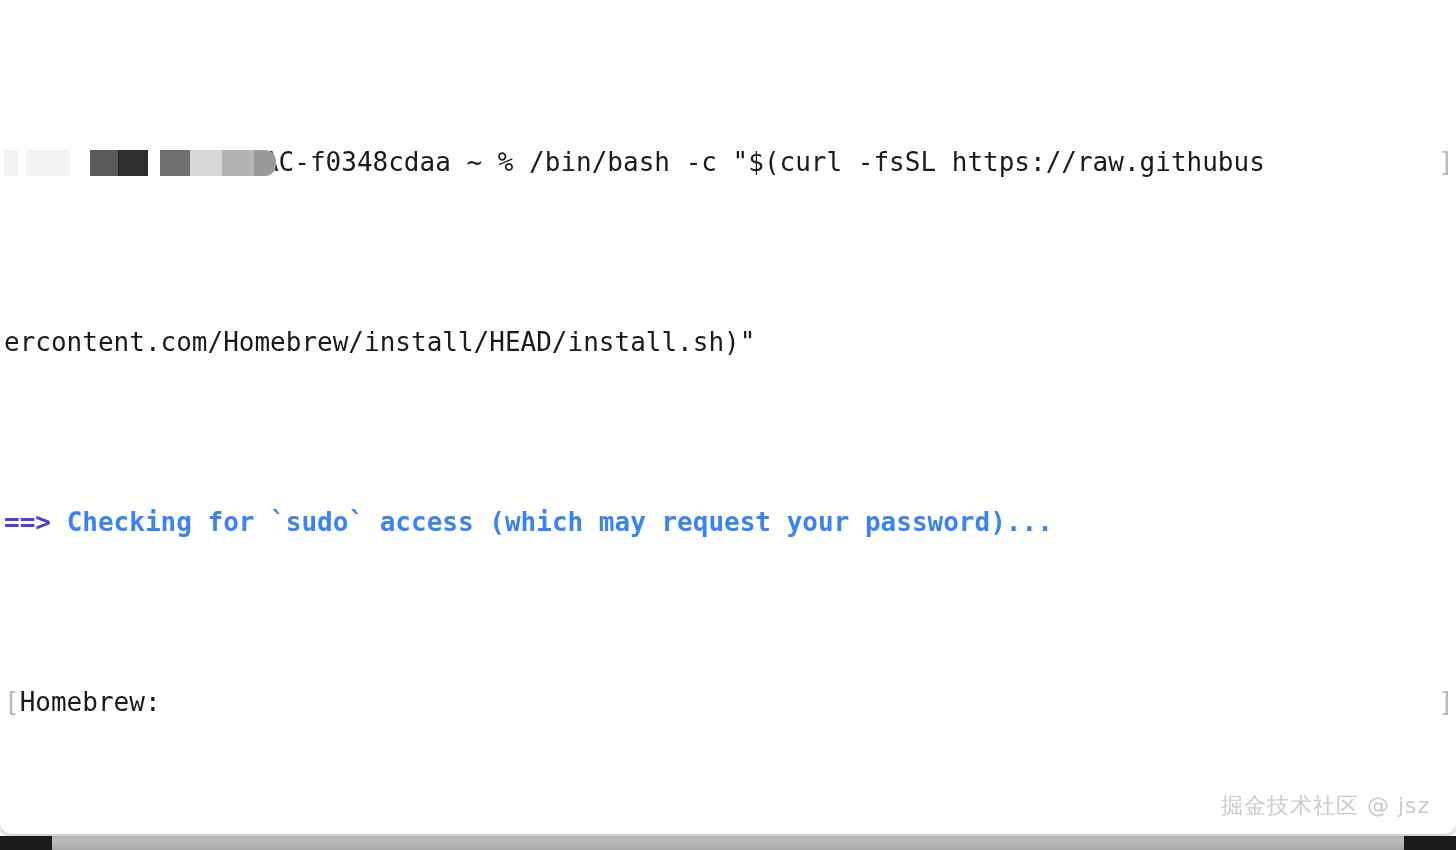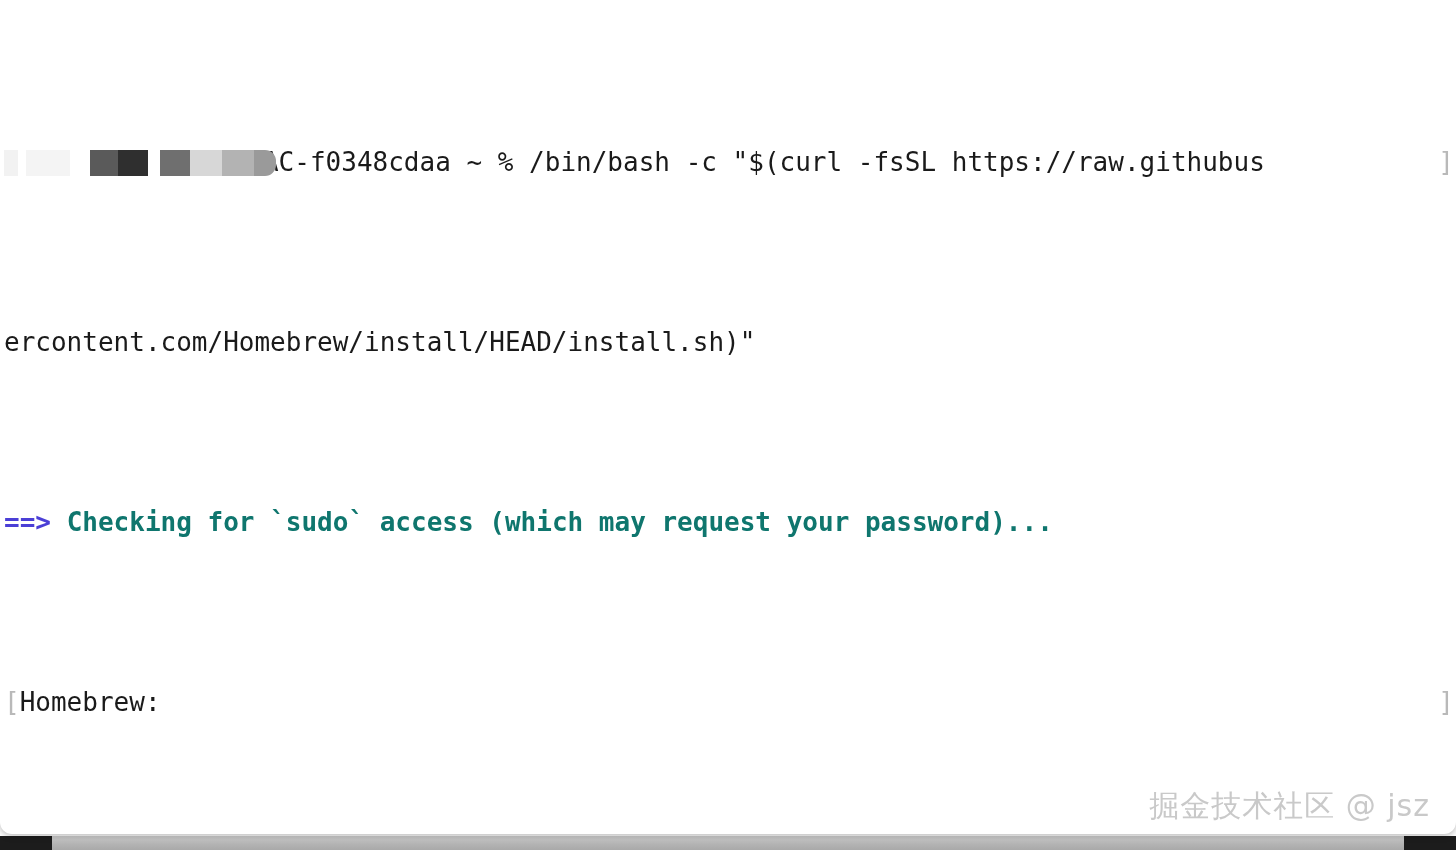--- a/index.html
+++ b/index.html
@@ -82,21 +82,21 @@
     line-height: 36px;
     padding-left: 4px;
     white-space: pre;
     overflow: visible;
   }
   .arrow {
     color: #4b3fd6;
     font-weight: bold;
   }
   .hdr-text {
-    color: #0f766e;
+    color: #3b82f6;
     font-weight: bold;
   }
   .bracket-dim {
     color: #b9b9b9;
   }
   .line-prompt {
     position: relative;
     height: 36px;
     line-height: 36px;
     padding-left: 4px;
@@ -123,21 +123,21 @@
     top: 0;
     height: 26px;
   }
 
   
   #watermark {
     position: absolute;
     right: 26px;
     top: 796px;
     font-family: "DejaVu Sans", "Liberation Sans", sans-serif;
-    font-size: 30px;
+    font-size: 22px;
     line-height: 28px;
     color: #c9c9c9;
     letter-spacing: 1px;
     white-space: nowrap;
     user-select: none;
   }
 </style>
 </head>
 <body>
 

